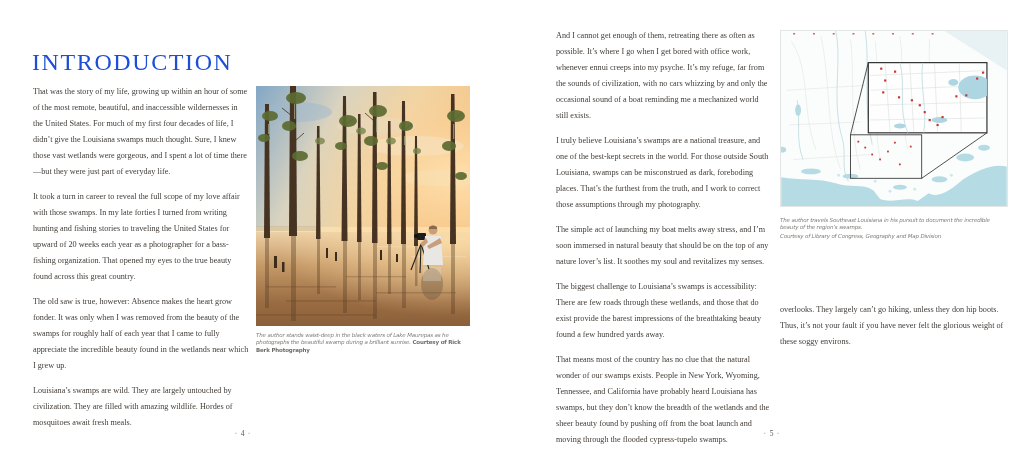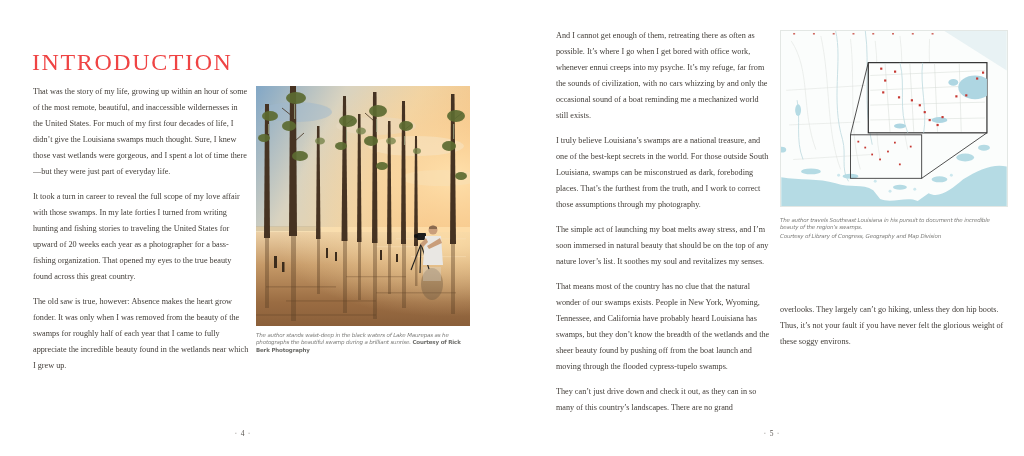--- a/index.html
+++ b/index.html
@@ -1,19 +1,19 @@
 <!DOCTYPE html>
 <html><head>
 <meta charset="utf-8">
 <style>
   html,body{margin:0;padding:0;background:#ffffff;}
   .spread{position:relative;width:1024px;height:456px;background:#ffffff;overflow:hidden;
           font-family:"Liberation Serif",serif;color:#413c37;}
   .title{position:absolute;left:32px;top:33px;font-size:24px;font-weight:400;
-         letter-spacing:1.6px;color:#ef4444;}
+         letter-spacing:1.6px;color:#1d4ed8;}
   .col{position:absolute;font-size:8.2px;line-height:16px;text-align:left;}
   .col p{margin:0 0 9px 0;}
   .col-left{left:33px;top:84px;width:216px;}
   .col-mid{left:556px;top:28px;width:216px;}
   .col-right{left:780px;top:302px;width:228px;}
   .photo-fig{position:absolute;left:256px;top:86px;width:214px;height:240px;}
   .map-fig{position:absolute;left:780px;top:30px;width:228px;height:177px;
            border:1px solid #e3e7e4;box-sizing:border-box;background:#fbfdfc;}
   .photo-fig svg,.map-fig svg{display:block;}
   .caption{position:absolute;font-family:"DejaVu Sans",sans-serif;font-size:5.5px;
@@ -32,20 +32,21 @@
 <body>
 
 <div class="spread">
 
   <h1 class="title">INTRODUCTION</h1>
 
   <div class="col col-left">
     <p>That was the story of my life, growing up within an hour of some of the most remote, beautiful, and inaccessible wildernesses in the United States. For much of my first four decades of life, I didn’t give the Louisiana swamps much thought. Sure, I knew those vast wetlands were gorgeous, and I spent a lot of time there—but they were just part of everyday life.</p>
     <p>It took a turn in career to reveal the full scope of my love affair with those swamps. In my late forties I turned from writing hunting and fishing stories to traveling the United States for upward of 20 weeks each year as a photographer for a bass-fishing organization. That opened my eyes to the true beauty found across this great country.</p>
     <p>The old saw is true, however: Absence makes the heart grow fonder. It was only when I was removed from the beauty of the swamps for roughly half of each year that I came to fully appreciate the incredible beauty found in the wetlands near which I grew up.</p>
+    <p>Louisiana’s swamps are wild. They are largely untouched by civilization. They are filled with amazing wildlife. Hordes of mosquitoes await fresh meals.</p>
   </div>
 
   <figure class="photo-fig" style="margin:0;">
     <svg width="214" height="240" viewBox="0 0 214 240" xmlns="http://www.w3.org/2000/svg">
       <defs>
         <linearGradient id="sky" x1="0" y1="0" x2="1" y2="0.35">
           <stop offset="0" stop-color="#82a7c6"></stop>
           <stop offset="0.38" stop-color="#d9d3c0"></stop>
           <stop offset="0.7" stop-color="#efd3a4"></stop>
           <stop offset="1" stop-color="#f2c488"></stop>
@@ -190,20 +191,21 @@
   <div class="pagenum pn-left">
     <span class="orn">◦</span>
     <span>4</span>
     <span class="orn">◦</span>
   </div>
 
   <div class="col col-mid">
     <p>And I cannot get enough of them, retreating there as often as possible. It’s where I go when I get bored with office work, whenever ennui creeps into my psyche. It’s my refuge, far from the sounds of civilization, with no cars whizzing by and only the occasional sound of a boat reminding me a mechanized world still exists.</p>
     <p>I truly believe Louisiana’s swamps are a national treasure, and one of the best-kept secrets in the world. For those outside South Louisiana, swamps can be misconstrued as dark, foreboding places. That’s the furthest from the truth, and I work to correct those assumptions through my photography.</p>
     <p>The simple act of launching my boat melts away stress, and I’m soon immersed in natural beauty that should be on the top of any nature lover’s list. It soothes my soul and revitalizes my senses.</p>
+    <p>The biggest challenge to Louisiana’s swamps is accessibility: There are few roads through these wetlands, and those that do exist provide the barest impressions of the breathtaking beauty found a few hundred yards away.</p>
     <p>That means most of the country has no clue that the natural wonder of our swamps exists. People in New York, Wyoming, Tennessee, and California have probably heard Louisiana has swamps, but they don’t know the breadth of the wetlands and the sheer beauty found by pushing off from the boat launch and moving through the flooded cypress-tupelo swamps.</p>
     <p>They can’t just drive down and check it out, as they can in so many of this country’s landscapes. There are no grand</p>
   </div>
 
   <figure class="map-fig" style="margin:0;">
     <svg width="226" height="175" viewBox="0 0 228 177" xmlns="http://www.w3.org/2000/svg">
       <defs>
         <clipPath id="insetclip">
             <rect x="88" y="32" width="120" height="71"></rect>
           </clipPath>

